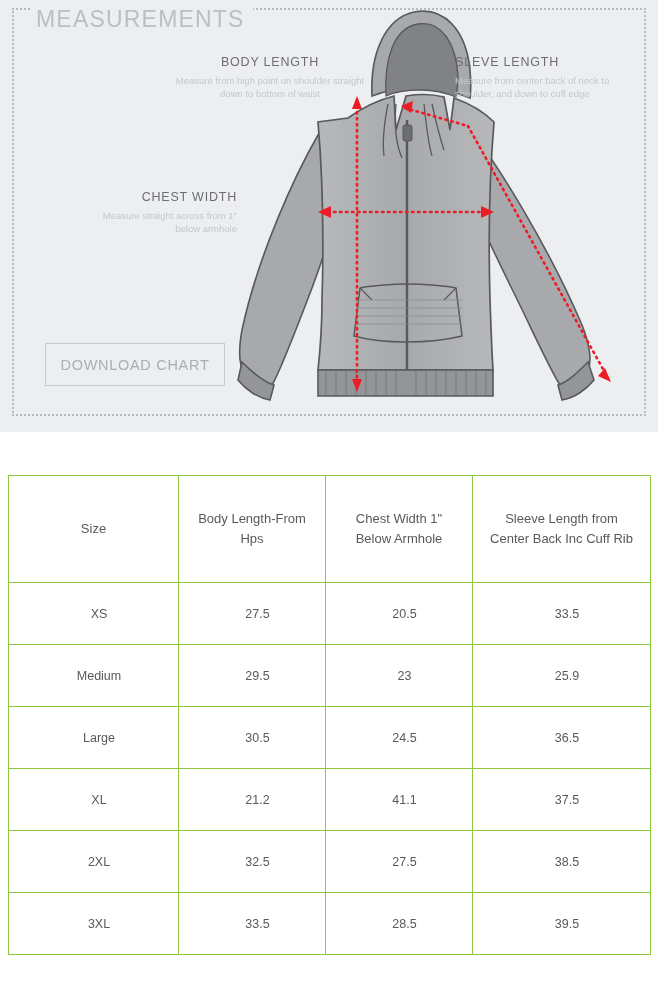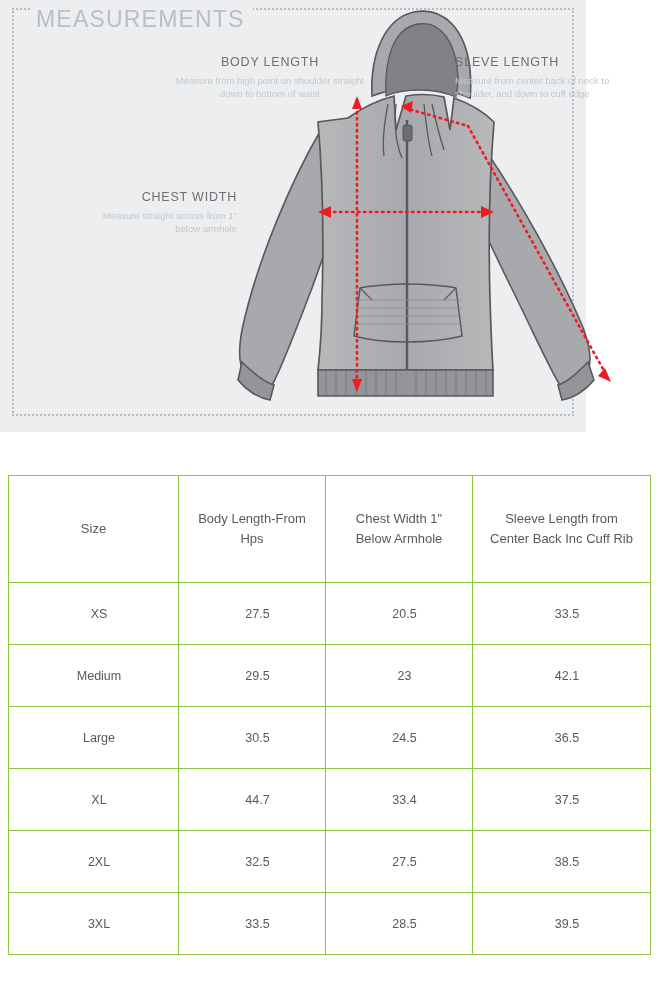--- a/index.html
+++ b/index.html
@@ -11,21 +11,21 @@
     width: 658px;
     height: 1000px;
     font-family: "Liberation Sans", sans-serif;
     color: #58595b;
     overflow: hidden;
   }
 
   
   .measure-panel {
     position: relative;
-    width: 586px;
+    width: 658px;
     height: 432px;
     background: #eceef0;
     box-sizing: border-box;
   }
   .dashed-frame {
     position: absolute;
     left: 12px;
     top: 8px;
     right: 12px;
     bottom: 16px;
@@ -215,20 +215,21 @@
   <div class="label-block" id="lbl-body-length">
     <div class="label-head">BODY LENGTH</div>
     <div class="label-sub">Measure from high point on shoulder straight down to bottom of waist</div>
   </div>
 
   <div class="label-block" id="lbl-chest-width">
     <div class="label-head">CHEST WIDTH</div>
     <div class="label-sub">Measure straight across from 1" below armhole</div>
   </div>
 
+  <button class="download-btn">DOWNLOAD CHART</button>
 </div>
 
 <div class="table-wrap">
   <table class="size-table">
     <colgroup>
       <col class="c1">
         <col class="c2">
         <col class="c3">
         <col class="c4">
     </colgroup>
@@ -244,32 +245,32 @@
       <tr>
         <td>XS</td>
         <td>27.5</td>
         <td>20.5</td>
         <td>33.5</td>
       </tr>
       <tr>
         <td>Medium</td>
         <td>29.5</td>
         <td>23</td>
-        <td>42.1</td>
+        <td>25.9</td>
       </tr>
       <tr>
         <td>Large</td>
         <td>30.5</td>
         <td>24.5</td>
         <td>36.5</td>
       </tr>
       <tr>
         <td>XL</td>
-        <td>44.7</td>
-        <td>33.4</td>
+        <td>21.2</td>
+        <td>41.1</td>
         <td>37.5</td>
       </tr>
       <tr>
         <td>2XL</td>
         <td>32.5</td>
         <td>27.5</td>
         <td>38.5</td>
       </tr>
       <tr>
         <td>3XL</td>

